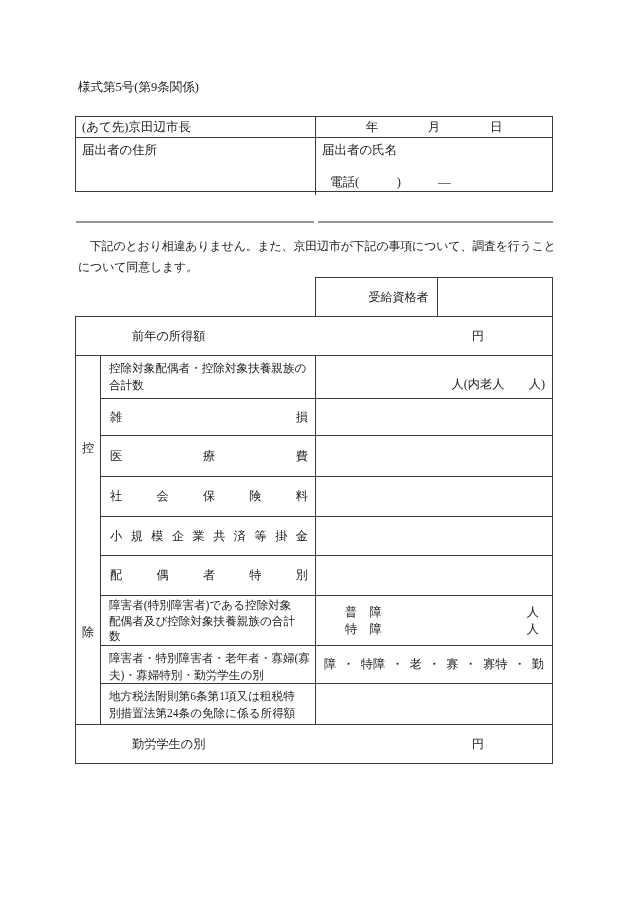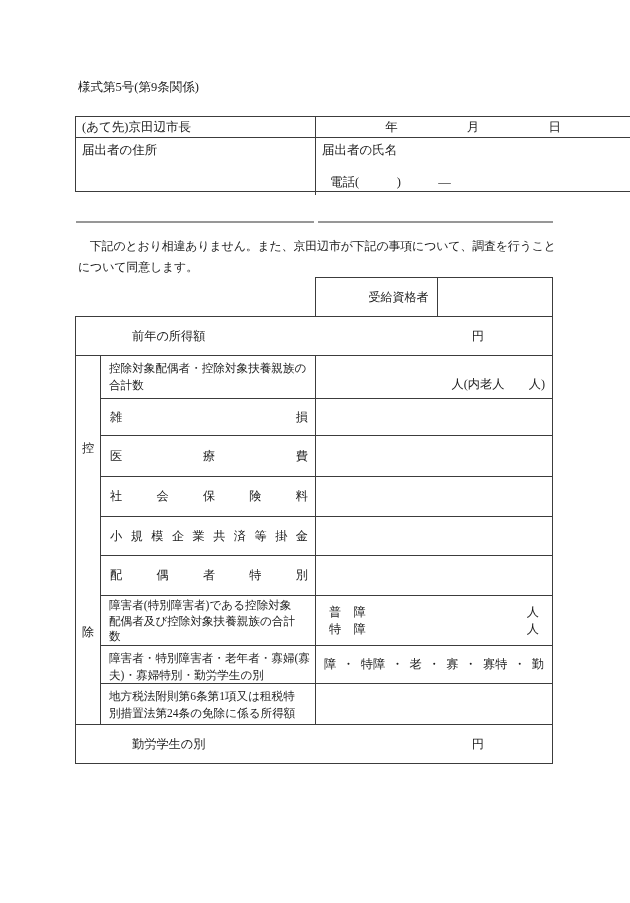--- a/index.html
+++ b/index.html
@@ -8,21 +8,21 @@
     font-family:"Liberation Serif","DejaVu Serif",serif;color:#1c1c1c;
     overflow:hidden;margin:0 auto;
   }
   .form-number{position:absolute;left:78px;top:79px;font-size:12.5px;}
   .doc-title{
     position:absolute;left:75px;top:97px;width:478px;text-align:center;
     font-size:14px;letter-spacing:27px;text-indent:27px;white-space:nowrap;
   }
   
   .header-table{
-    position:absolute;left:75px;top:116px;width:556px;height:76px;
+    position:absolute;left:75px;top:116px;width:478px;height:76px;
     border:1px solid #3c3c3c;box-sizing:border-box;
     display:grid;grid-template-columns:240px 1fr;grid-template-rows:21px 1fr;
     font-size:12.5px;
   }
   .ht-cell{box-sizing:border-box;}
   .ht-addressee{border-right:1px solid #3c3c3c;border-bottom:1px solid #3c3c3c;display:flex;align-items:center;padding-left:6px;}
   .ht-date{border-bottom:1px solid #3c3c3c;display:flex;align-items:center;justify-content:space-evenly;}
   .ht-address{border-right:1px solid #3c3c3c;padding:4px 6px;}
   .ht-name{padding:4px 6px;display:flex;flex-direction:column;}
   .phone-row{margin-top:15px;padding-left:8px;white-space:pre;}
@@ -62,21 +62,21 @@
   .h39{height:39px}.h50{height:50px}.h38{height:38px}
   .cell-desc{width:215px;border-right:1px solid #3c3c3c;box-sizing:border-box;}
   .cell-desc.multi{padding:4px 4px 0 8px;font-size:11.6px;line-height:17px;}
   .cell-desc.multi3{line-height:15.5px;padding-top:2px;}
   .cell-desc.multi div{white-space:nowrap;}
   .cell-desc.spread{display:flex;align-items:center;padding:0 7px 0 9px;}
   .cell-val{flex:1;box-sizing:border-box;}
   .val-top-right{text-align:right;padding:5px 7px 0;white-space:pre;}
   .val-lines{display:flex;flex-direction:column;justify-content:center;padding:0 13px;height:100%;}
   .val-line{display:flex;justify-content:space-between;line-height:17px;}
-  .val-line .vl-label{white-space:pre;}
+  .val-line .vl-label{white-space:pre;margin-left:16px;}
   .val-spread-cell{display:flex;align-items:center;padding:0 8px;}
   [data-bind-spread]{display:flex;justify-content:space-between;flex:1;}
 </style>
 </head>
 <body>
 
 <div class="page">
 
   <div class="form-number" data-bind="form.form_number">様式第5号(第9条関係)</div>
 

